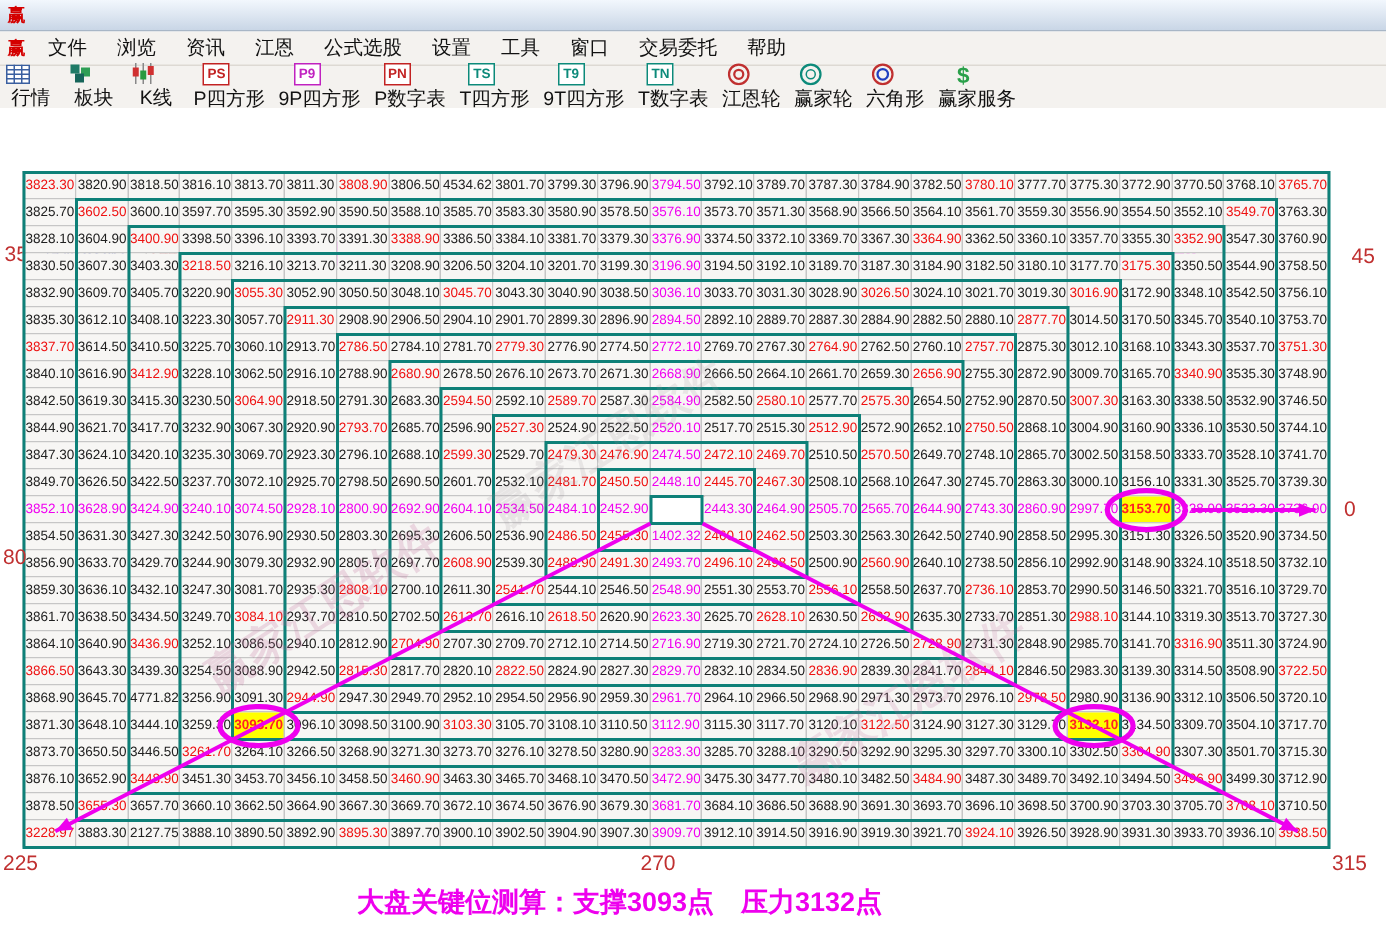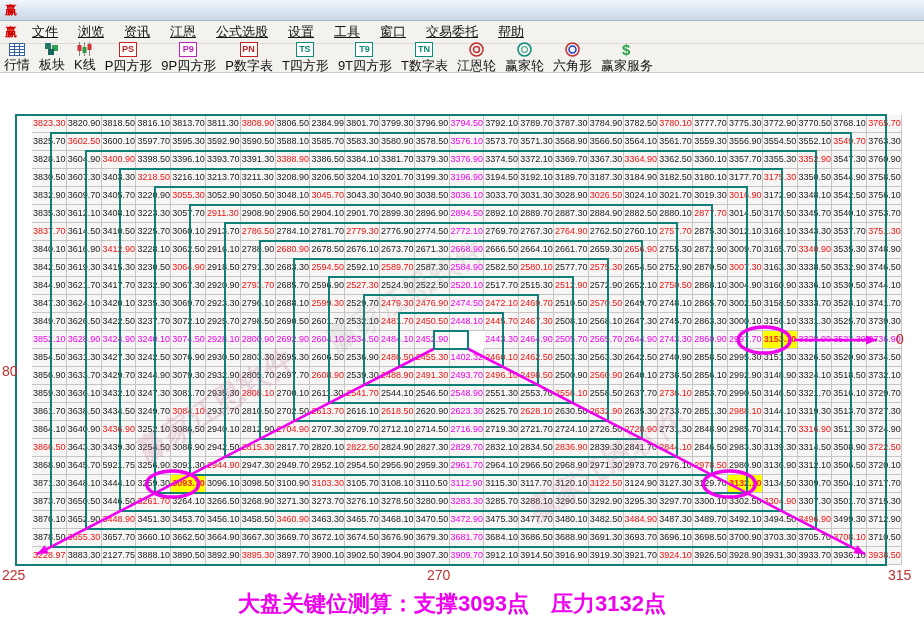--- a/index.html
+++ b/index.html
@@ -4,25 +4,25 @@
 <style>
   html,body{margin:0;padding:0;background:#fff;font-family:"Liberation Sans","DejaVu Sans",sans-serif;}
   #app{position:relative;width:924px;height:628px;overflow:hidden;background:#fff;}
   
   #titlebar{position:absolute;left:0;top:0;width:924px;height:20px;
     background:linear-gradient(#f2f7fd,#c9d6e6);border-bottom:1px solid #a8b6c6;
     display:flex;align-items:center;font-size:12px;color:#1a1a1a;}
   .app-icon{color:#d40000;font-weight:bold;font-size:12px;margin:0 5px 0 5px;}
   #menubar{position:absolute;left:0;top:21px;width:924px;height:22px;background:#f4f2ef;
     border-bottom:1px solid #ddd9d3;display:flex;align-items:center;font-size:13px;color:#111;}
-  .menu-item{padding:0 10px;cursor:default;text-decoration:underline;}
+  .menu-item{padding:0 10px;cursor:default;}
   #toolbar{position:absolute;left:0;top:44px;width:924px;height:28px;background:#f4f2ef;
     border-bottom:1px solid #cfccc7;display:flex;align-items:center;font-size:13px;color:#111;padding-left:4px;}
   .tb-item{display:flex;align-items:center;margin-right:9px;cursor:default;flex-direction:column;}
-  .tb-item .ic{margin-right:1px;display:inline-flex;}
+  .tb-item .ic{margin-right:17px;display:inline-flex;}
   .badge{display:inline-block;width:16px;height:13px;line-height:13px;text-align:center;
     font-size:9px;font-weight:bold;background:#fff;border:1px solid;}
   
   #controls{position:absolute;left:0;top:72px;width:924px;height:42px;background:#fff;}
   .blue-label{position:absolute;color:#1c2fa0;font-size:13px;}
   .red-label{position:absolute;color:var(--label-red);font-size:13px;}
   #start-price-input{position:absolute;left:97px;top:86px;width:62px;height:18px;
     border:1px solid #8a8a8a;border-top-color:#5a5a5a;border-left-color:#5a5a5a;
     font-size:11px;color:#b22020;padding:0 2px;background:#fff;}
   #step-combo{position:absolute;left:212px;top:86px;width:64px;height:20px;border:1px solid #7a7a7a;background:#fff;display:flex;}
@@ -30,36 +30,36 @@
   #combo-arrow{width:16px;background:linear-gradient(#fdfdfd,#dcdcda);border-left:1px solid #9a9a9a;
     font-size:8px;color:#222;display:flex;align-items:center;justify-content:center;}
   .btn{position:absolute;top:84px;height:25px;background:linear-gradient(#fefefe,#e9e8e5);
     border:1px solid #6f6f6f;font-size:14px;color:#111;text-align:center;line-height:23px;
     font-family:"Liberation Sans",sans-serif;}
   .btn.focused{box-shadow:inset 0 0 0 1px #777;outline:1px dotted #333;outline-offset:-4px;}
   #header-title{position:absolute;left:538px;top:86px;font-size:20px;font-weight:bold;color:var(--accent);letter-spacing:0px;}
   
   #grid{position:absolute;left:15px;top:114px;width:870px;height:450px;
     border-left:1px solid var(--cell-border);border-top:1px solid var(--cell-border);}
-  #grid-cells{position:absolute;left:16px;top:0;display:grid;
+  #grid-cells{position:absolute;left:0;top:0;display:grid;
     grid-template-columns:repeat(25,34.8px);grid-auto-rows:18px;border-radius:30px;}
   .cell{box-sizing:border-box;border-right:1px solid var(--cell-border);border-bottom:1px solid var(--cell-border);
     background:var(--cell-bg);font-size:9px;line-height:17px;color:var(--norm);
     overflow:hidden;white-space:nowrap;padding-left:1px;}
   .cell.card{color:var(--card);}
   .cell.diag{color:var(--diag);}
   .cell.ctr{background:var(--center-bg);color:#fff;font-weight:bold;margin-left:34px;}
   .cell.hl{background:var(--hl-bg);color:var(--hl-text);font-weight:bold;}
   .ring{position:absolute;box-sizing:border-box;border:2px solid var(--ring);pointer-events:none;}
   #overlay{position:absolute;left:0;top:0;pointer-events:none;}
   .wm{position:absolute;font-size:30px;font-weight:bold;color:#c06a9a;opacity:0.22;
     transform:rotate(-33deg);pointer-events:none;white-space:nowrap;}
   
   .angle{position:absolute;color:var(--label-red);font-size:14px;}
-  #footer-text{position:absolute;left:238px;top:589px;font-size:22px;font-weight:bold;color:var(--accent);}
+  #footer-text{position:absolute;left:238px;top:589px;font-size:18px;font-weight:bold;color:var(--accent);}
 </style>
 </head>
 <body>
 
 <div id="app">
   <div id="titlebar">
     <span class="app-icon">赢</span>
   </div>
 
   <div id="menubar">
@@ -175,32 +175,47 @@
       <span class="tb-item">
         <span class="ic">
           <svg width="12" height="15">
             <text x="1" y="13" font-size="15" font-weight="bold" fill="#2aa04a" font-family="Liberation Sans,sans-serif">$</text>
           </svg>
         </span>
         <span>赢家服务</span>
       </span>
     </div>
 
+  <div id="controls">
+    <span class="red-label angle" style="left:3px;top:89px;">35</span>
+    <span class="blue-label" style="left:28px;top:90px;">起始价格:</span>
+    <input id="start-price-input" value="2440.9099" style="">
+    <span class="blue-label" style="left:170px;top:90px;">步长:</span>
+    <div id="step-combo">
+      <div id="step-swatch" style="background: rgb(255, 0, 255);"></div>
+      <div id="combo-arrow">▼</div>
+    </div>
+    <div class="btn focused" style="left:302px;width:50px;">阻力位</div>
+    <div class="btn" style="left:356px;width:56px;">支撑位</div>
+    <span class="angle" style="left:440px;top:90px;">90</span>
+    <span id="header-title">江恩矩阵图表关键位测算预判</span>
+    <span class="angle" style="left:901px;top:90px;">45</span>
+  </div>
 
   <div id="grid">
     <div id="grid-cells">
         <div class="cell diag">3823.30</div>
         <div class="cell">3820.90</div>
         <div class="cell">3818.50</div>
         <div class="cell">3816.10</div>
         <div class="cell">3813.70</div>
         <div class="cell">3811.30</div>
         <div class="cell diag">3808.90</div>
         <div class="cell">3806.50</div>
-        <div class="cell">2384.99</div>
+        <div class="cell">4534.62</div>
         <div class="cell">3801.70</div>
         <div class="cell">3799.30</div>
         <div class="cell">3796.90</div>
         <div class="cell card">3794.50</div>
         <div class="cell">3792.10</div>
         <div class="cell">3789.70</div>
         <div class="cell">3787.30</div>
         <div class="cell">3784.90</div>
         <div class="cell">3782.50</div>
         <div class="cell diag">3780.10</div>
@@ -655,21 +670,21 @@
         <div class="cell">2841.70</div>
         <div class="cell diag">2844.10</div>
         <div class="cell">2846.50</div>
         <div class="cell">2983.30</div>
         <div class="cell">3139.30</div>
         <div class="cell">3314.50</div>
         <div class="cell">3508.90</div>
         <div class="cell diag">3722.50</div>
         <div class="cell">3868.90</div>
         <div class="cell">3645.70</div>
-        <div class="cell">5921.75</div>
+        <div class="cell">4771.82</div>
         <div class="cell">3256.90</div>
         <div class="cell">3091.30</div>
         <div class="cell diag">2944.90</div>
         <div class="cell">2947.30</div>
         <div class="cell">2949.70</div>
         <div class="cell">2952.10</div>
         <div class="cell">2954.50</div>
         <div class="cell">2956.90</div>
         <div class="cell">2959.30</div>
         <div class="cell card">2961.70</div>

